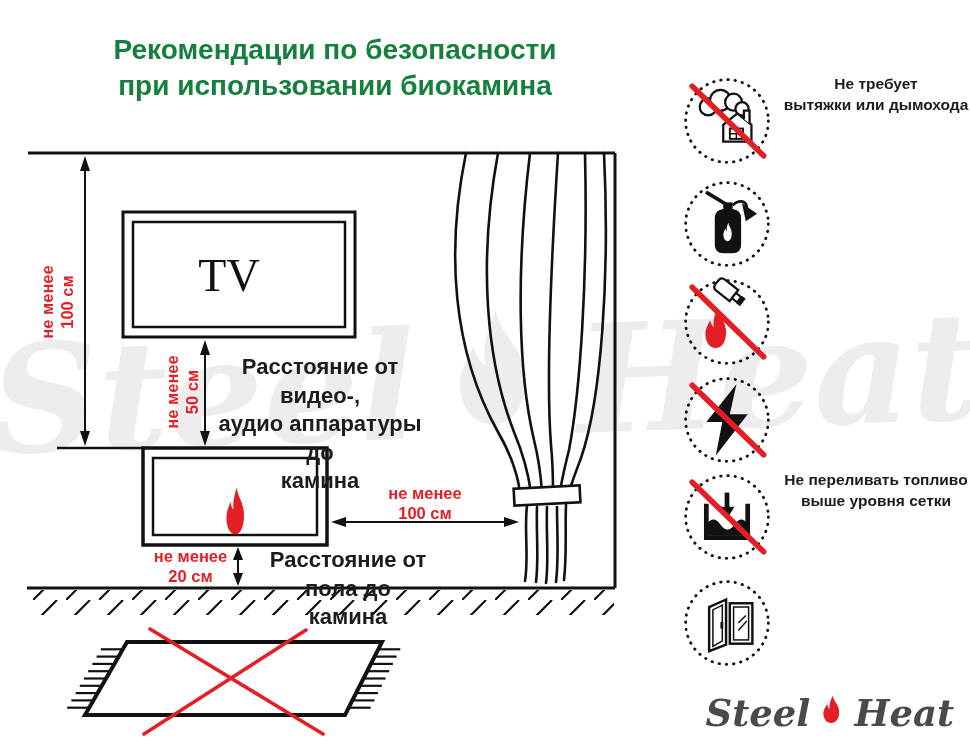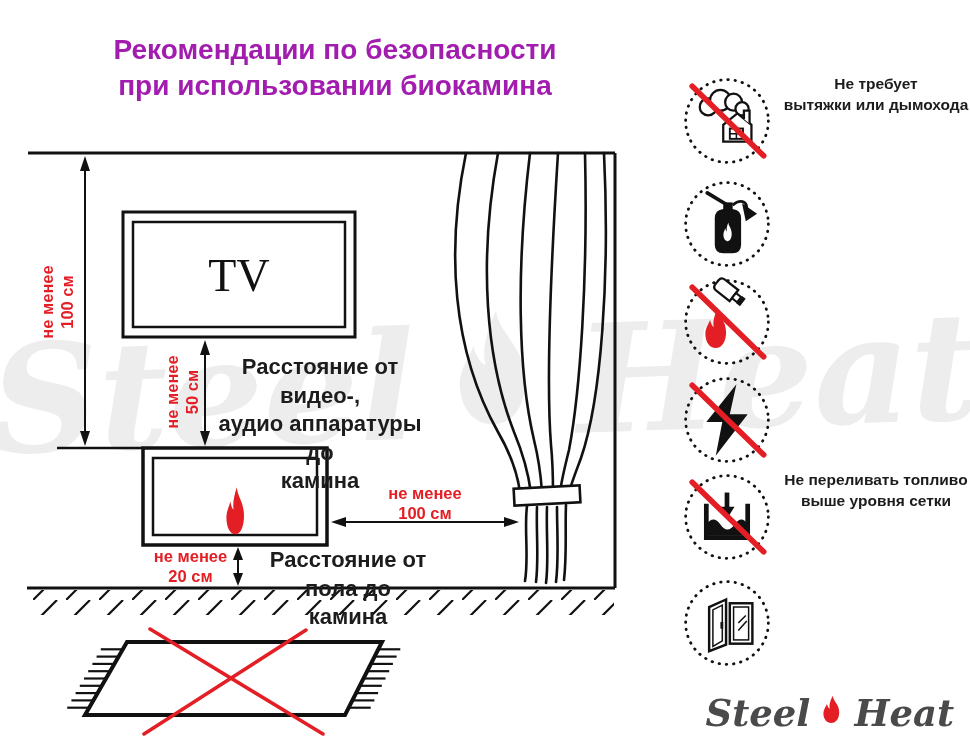--- a/index.html
+++ b/index.html
@@ -10,31 +10,31 @@
     position:absolute; left:-10px; top:268px; width:990px; height:230px;
     display:flex; align-items:center; justify-content:center; gap:6px;
     font-family:"DejaVu Serif", serif; font-style:italic; font-weight:700;
     font-size:150px; color:#ededed; transform:rotate(-2deg);
     z-index:0; pointer-events:none; white-space:nowrap;
   }
 
   .page-title{
     position:absolute; left:40px; top:32px; width:590px;
     text-align:center; font-size:28px; font-weight:700; line-height:1.3;
-    color:#a21caf; white-space:pre-line; z-index:3;
+    color:#15803d; white-space:pre-line; z-index:3;
   }
 
   .diagram-svg{ position:absolute; left:0; top:0; z-index:1; }
 
   .overlay{ position:absolute; z-index:2; white-space:pre-line; text-align:center; }
   .red-label{ color:#e31e24; font-weight:700; font-size:16.5px; line-height:1.22; }
   .rot{ transform:rotate(-90deg); }
   .caption{ color:#1c1c1c; font-weight:700; font-size:22px; line-height:1.3; }
   .tv-label{
-    position:absolute; left:123px; top:213px; width:232px; height:124px;
+    position:absolute; left:113px; top:213px; width:232px; height:124px;
     display:flex; align-items:center; justify-content:center;
     font-family:"Liberation Serif", serif; font-size:46px; color:#111; z-index:2;
   }
 
   .safety-row{
     position:absolute; left:668px; width:310px; height:100px;
     display:flex; z-index:2;
   }
   .safety-icon{ width:94px; height:94px; flex:0 0 94px; margin-left:12px; }
   .safety-text{

